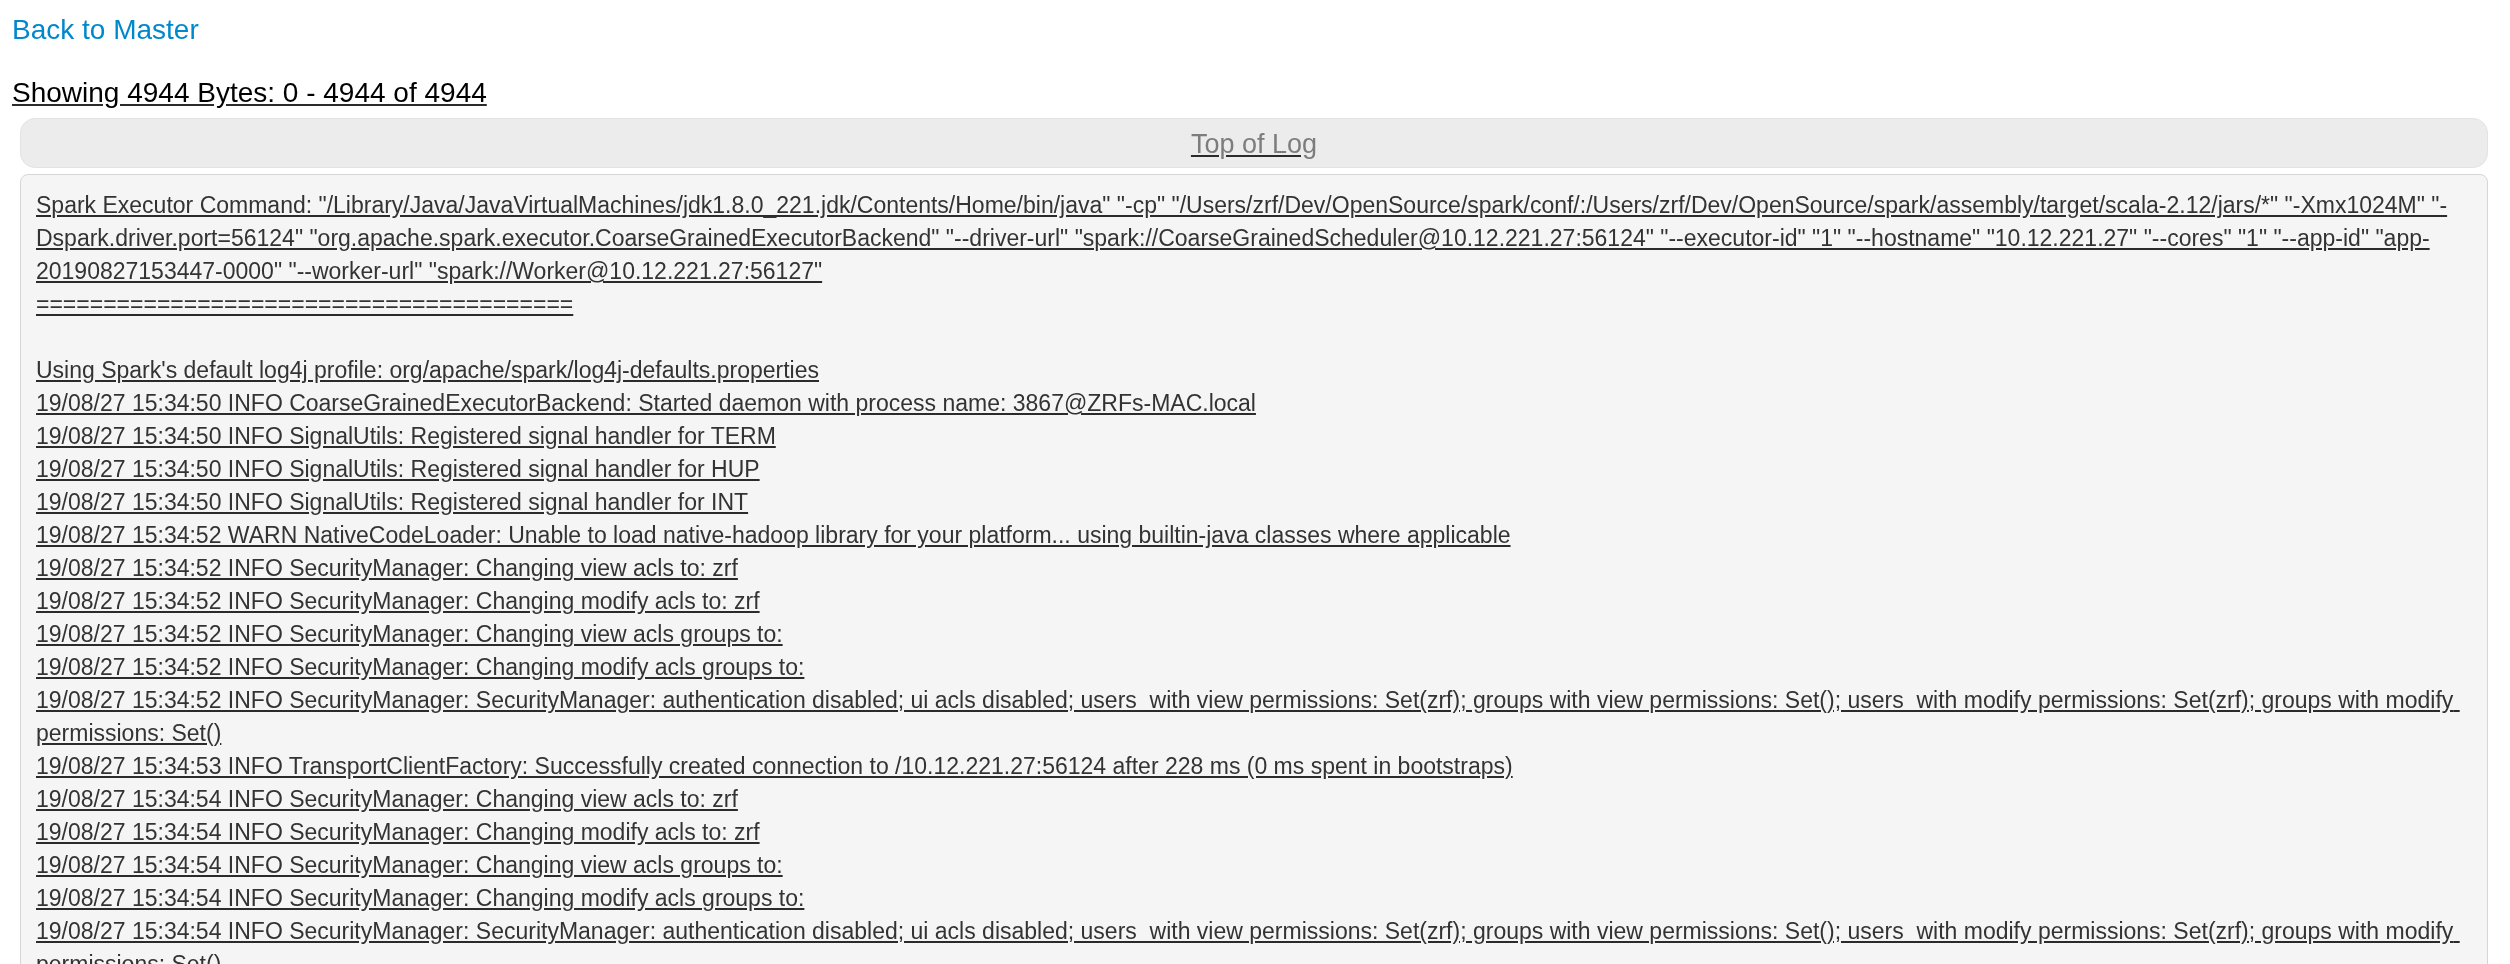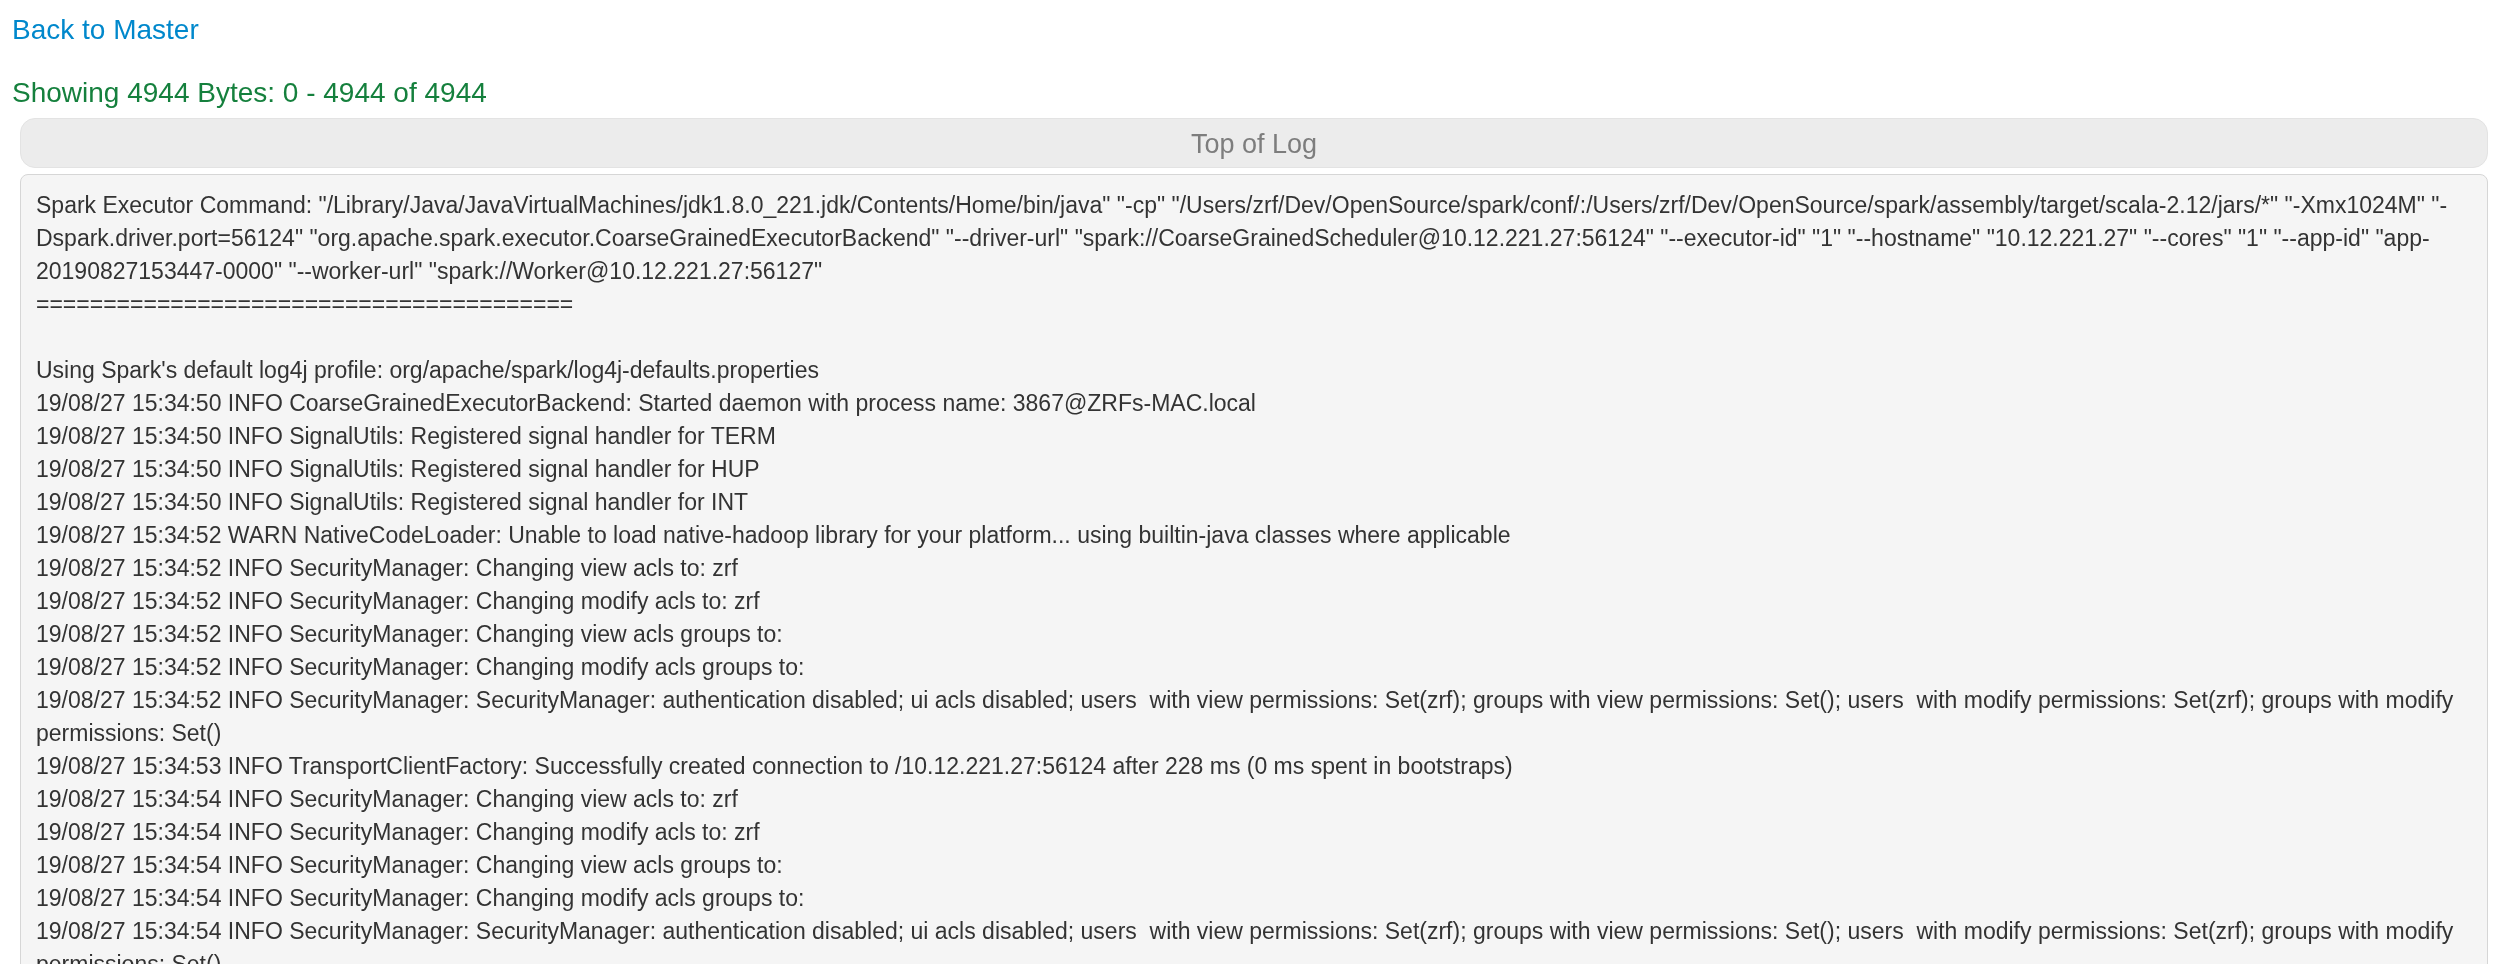--- a/index.html
+++ b/index.html
@@ -10,35 +10,36 @@
     height: 964px;
     overflow: hidden;
     background: #ffffff;
     font-family: "Liberation Sans", sans-serif;
     color: #2b2b2b;
   }
   .page {
     width: 2510px;
     height: 964px;
     padding-top: 12px;
+    text-decoration: underline;
   }
   .back-link {
     display: inline-block;
     margin: 2px 10px 0 12px;
     font-size: 28px;
     line-height: 32px;
     color: var(--link-color, #0088cc);
     text-decoration: none;
     cursor: pointer;
   }
   .byte-info {
     margin: 32px 10px 10px 12px;
     font-size: 28px;
     line-height: 30px;
-    color: #15803d;
+    color: #000000;
   }
   .top-button {
     display: block;
     width: calc(100% - 42px);
     margin: 8px 22px 0 20px;
     height: 50px;
     line-height: 50px;
     text-align: center;
     font-size: 27px;
     color: var(--button-text, #7d7d7d);

